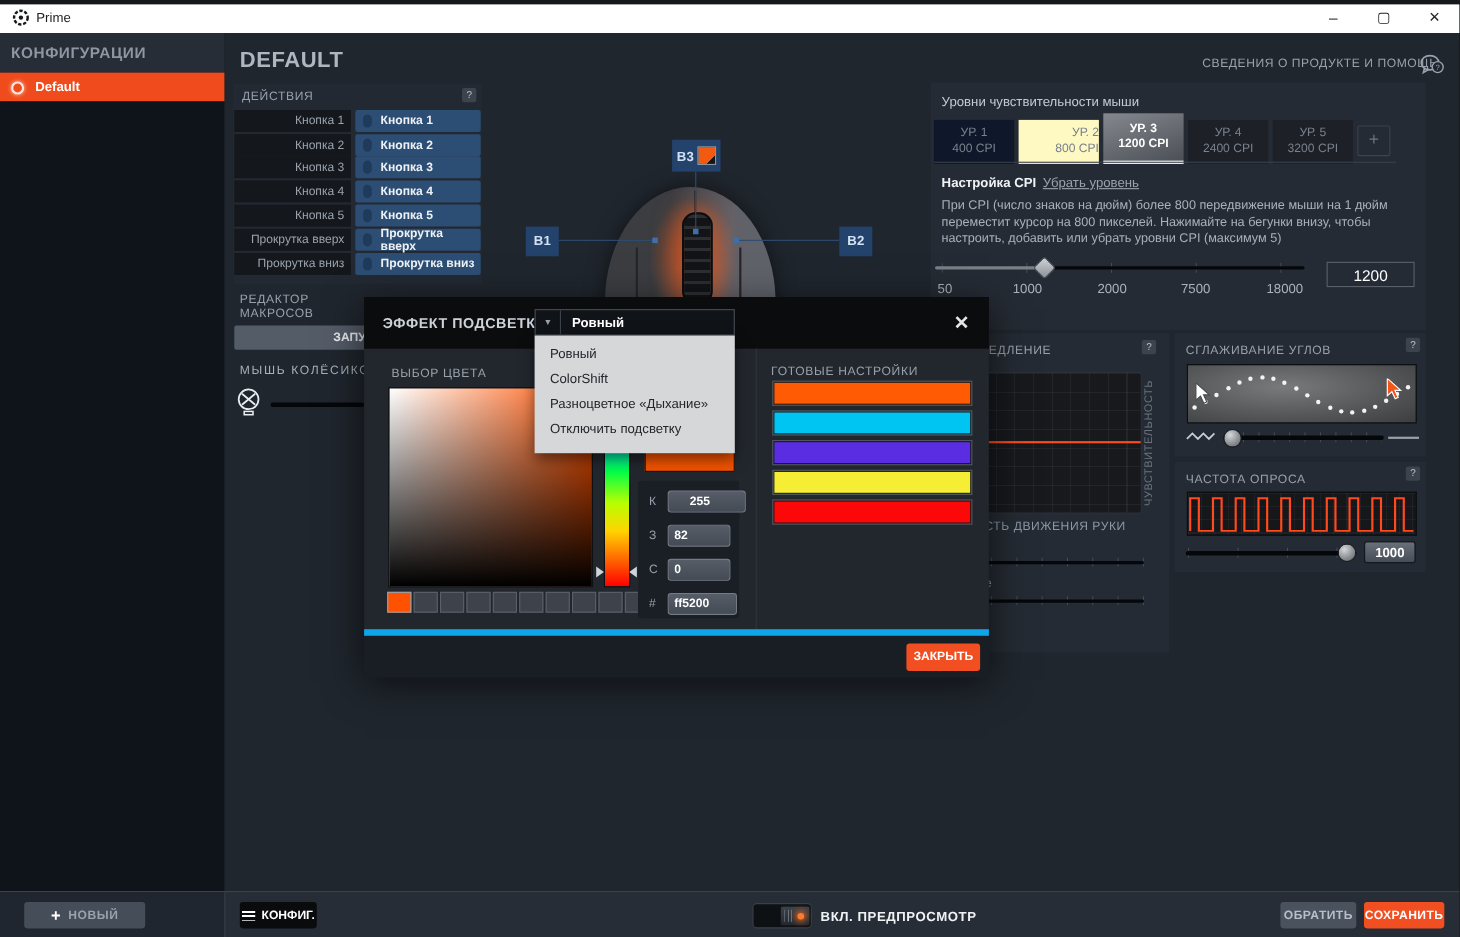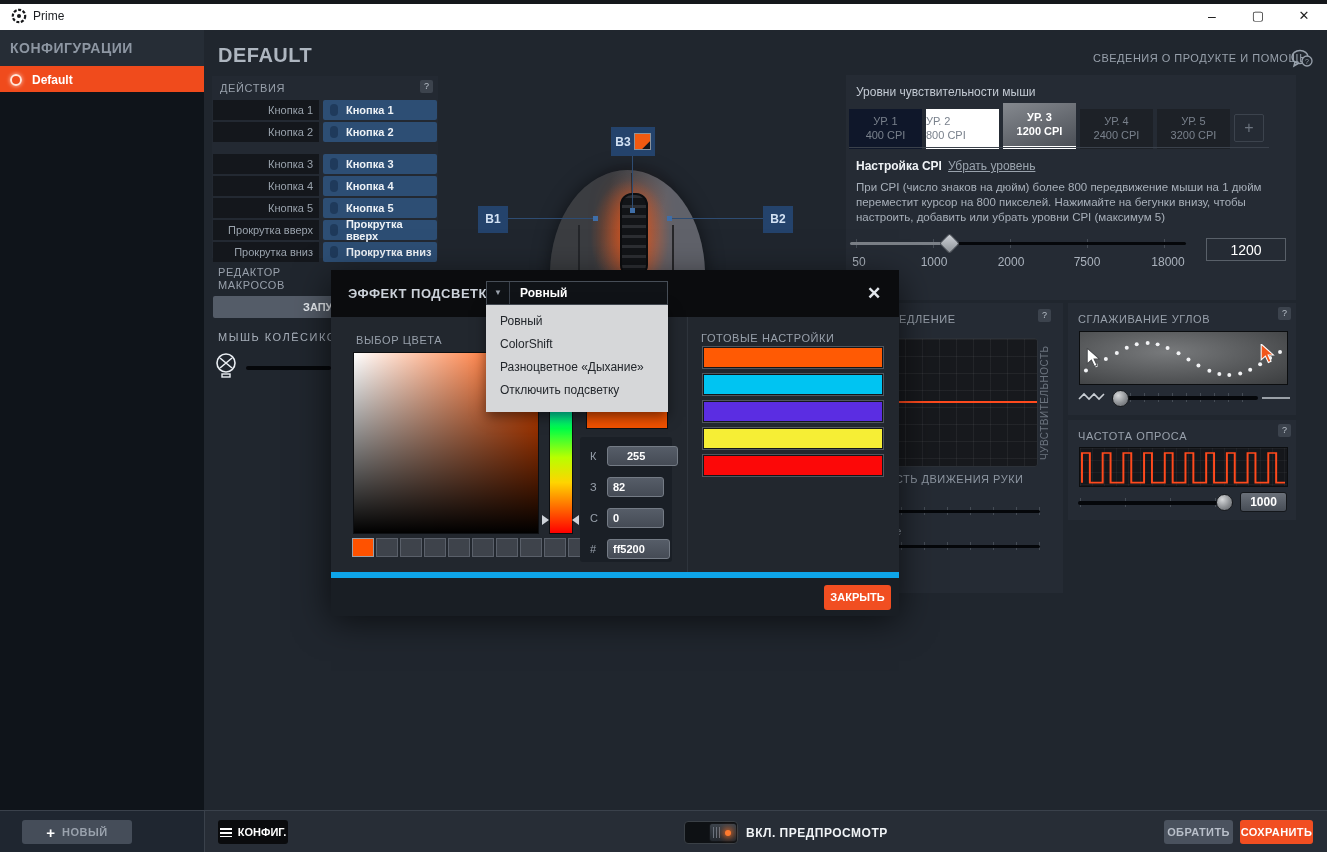--- a/index.html
+++ b/index.html
@@ -68,21 +68,21 @@
     <span class="abs helpbox" style="left:208px;top:4px;">?</span>
     <div class="abs" style="left:1px;top:24px;width:224px;">
 
       <div style="display:flex;margin-bottom:2px;height:20px;">
         <div style="width:100px;background:#14171c;color:#9aa3ad;font-size:11px;text-align:right;line-height:20px;padding-right:6px;">Кнопка 1</div>
         <div style="flex:1;margin-left:4px;background:#2d4e74;border-radius:2px;display:flex;align-items:center;">
             <span style="width:8px;height:12px;background:#1f3a5b;border-radius:4px;margin:0 8px 0 7px;"></span>
             <span style="color:#eef2f6;font-size:11px;font-weight:bold;">Кнопка 1</span>
           </div>
       </div>
-      <div style="display:flex;margin-bottom:12px;height:20px;">
+      <div style="display:flex;margin-bottom:0;height:20px;">
         <div style="width:100px;background:#14171c;color:#9aa3ad;font-size:11px;text-align:right;line-height:20px;padding-right:6px;">Кнопка 2</div>
         <div style="flex:1;margin-left:4px;background:#2d4e74;border-radius:2px;display:flex;align-items:center;">
             <span style="width:8px;height:12px;background:#1f3a5b;border-radius:4px;margin:0 8px 0 7px;"></span>
             <span style="color:#eef2f6;font-size:11px;font-weight:bold;">Кнопка 2</span>
           </div>
       </div>
       <div style="display:flex;margin-bottom:2px;height:20px;">
         <div style="width:100px;background:#14171c;color:#9aa3ad;font-size:11px;text-align:right;line-height:20px;padding-right:6px;">Кнопка 3</div>
         <div style="flex:1;margin-left:4px;background:#2d4e74;border-radius:2px;display:flex;align-items:center;">
             <span style="width:8px;height:12px;background:#1f3a5b;border-radius:4px;margin:0 8px 0 7px;"></span>
@@ -177,21 +177,21 @@
   </div>
 
   <div class="abs panel" style="left:846px;top:75px;width:450px;height:225px;">
     <span class="abs" style="left:10px;top:10px;font-size:12px;color:#c3cad3;">Уровни чувствительности мыши</span>
 
     <div class="abs" style="left:3px;top:28px;display:flex;gap:4px;align-items:flex-end;height:46px;">
       <div style="width:73px;height:40px;background:#0f172a;text-align:center;">
         <div style="font-size:11px;color:#79818c;margin-top:6px;">УР. 1</div>
         <div style="font-size:11px;color:#79818c;margin-top:2px;">400 CPI</div>
       </div>
-      <div style="width:73px;height:40px;background:#ffffff;text-align:left;">
+      <div style="width:73px;height:40px;background:#fef9c3;text-align:right;">
         <div style="font-size:11px;color:#79818c;margin-top:6px;">УР. 2</div>
         <div style="font-size:11px;color:#79818c;margin-top:2px;">800 CPI</div>
       </div>
       <div style="width:73px;height:46px;background:linear-gradient(160deg,#85898f,#4b4f56);text-align:center;
                   border-bottom:3px solid #fff;box-sizing:border-box;">
         <div style="font-size:11px;color:#fff;font-weight:bold;margin-top:8px;">УР. 3</div>
         <div style="font-size:11px;color:#fff;font-weight:bold;margin-top:2px;">1200 CPI</div>
       </div>
       <div style="width:73px;height:40px;background:#1d2127;text-align:center;">
         <div style="font-size:11px;color:#79818c;margin-top:6px;">УР. 4</div>

